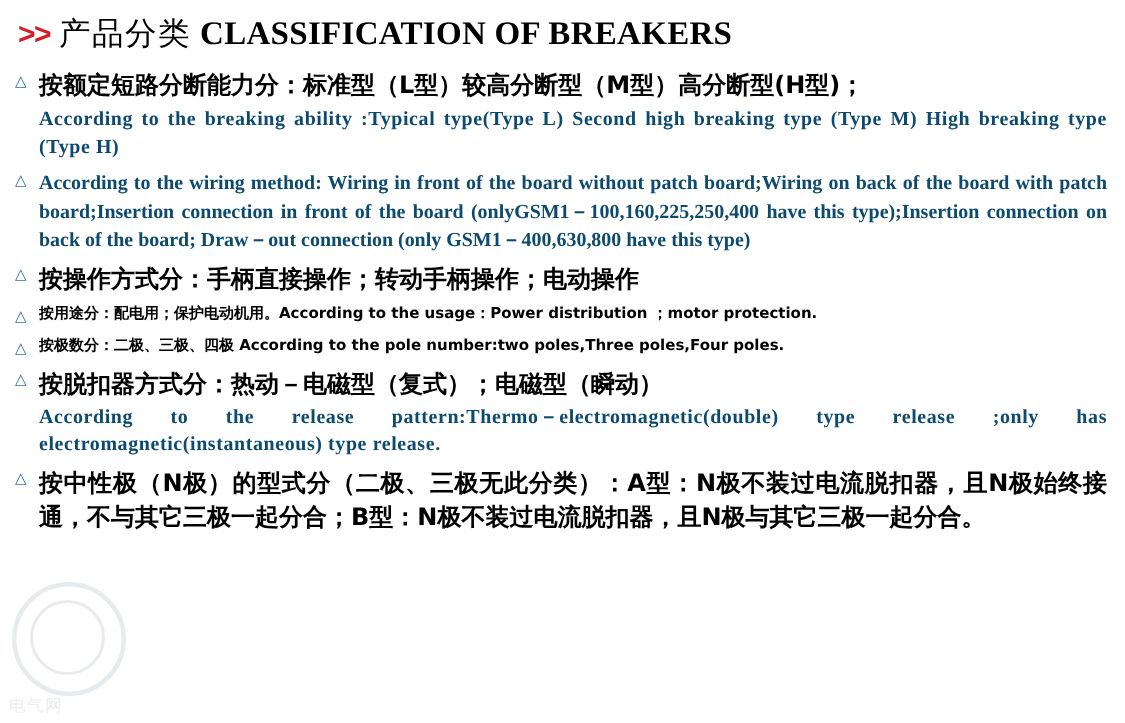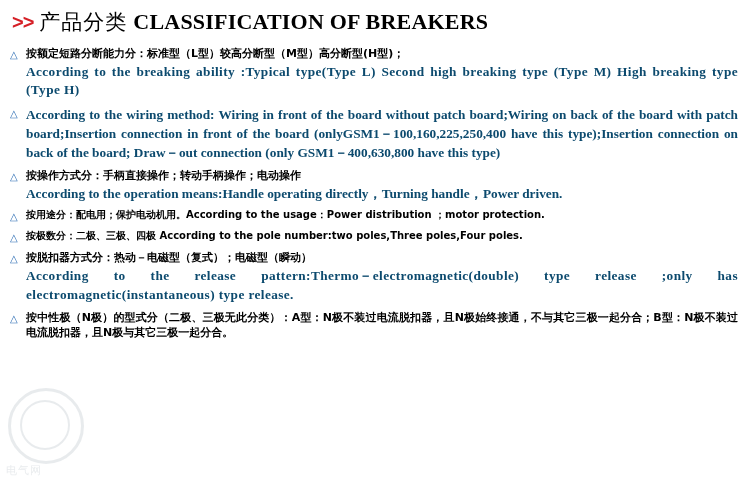--- a/index.html
+++ b/index.html
@@ -65,21 +65,21 @@
     font-size: 10px;
     line-height: 14px;
     text-align: left;
   }
   .entry-body {
     flex: 1 1 auto;
     min-width: 0;
   }
   .cn {
     font-family: "DejaVu Sans", sans-serif;
-    font-size: 11px;
+    font-size: 16px;
     font-weight: bold;
     line-height: 1.42;
     text-align: justify;
     color: #000;
   }
   .en {
     font-family: "Liberation Serif", serif;
     font-size: 13.3px;
     font-weight: bold;
     line-height: 1.42;
@@ -164,21 +164,20 @@
     <div class="entry-body">
       <div class="en">According to the wiring method: Wiring in front of the board without patch board;Wiring on back of the board with patch board;Insertion connection in front of the board (onlyGSM1－100,160,225,250,400 have this type);Insertion connection on back of the board; Draw－out connection (only GSM1－400,630,800 have this type)</div>
     </div>
   </div>
   <div class="block-gap"></div>
 
   <div class="entry">
     <span class="bullet" style="color: rgb(47, 111, 181);">△</span>
     <div class="entry-body">
       <div class="cn">按操作方式分：手柄直接操作；转动手柄操作；电动操作</div>
-      <div class="en">According to the operation means:Handle operating directly，Turning handle，Power driven.</div>
     </div>
   </div>
   <div class="block-gap"></div>
 
   <div class="entry">
     <span class="bullet" style="color: rgb(47, 111, 181);">△</span>
     <div class="entry-body">
       <div class="mix">按用途分：配电用；保护电动机用。According to the usage：Power distribution ；motor protection.</div>
     </div>
   </div>

